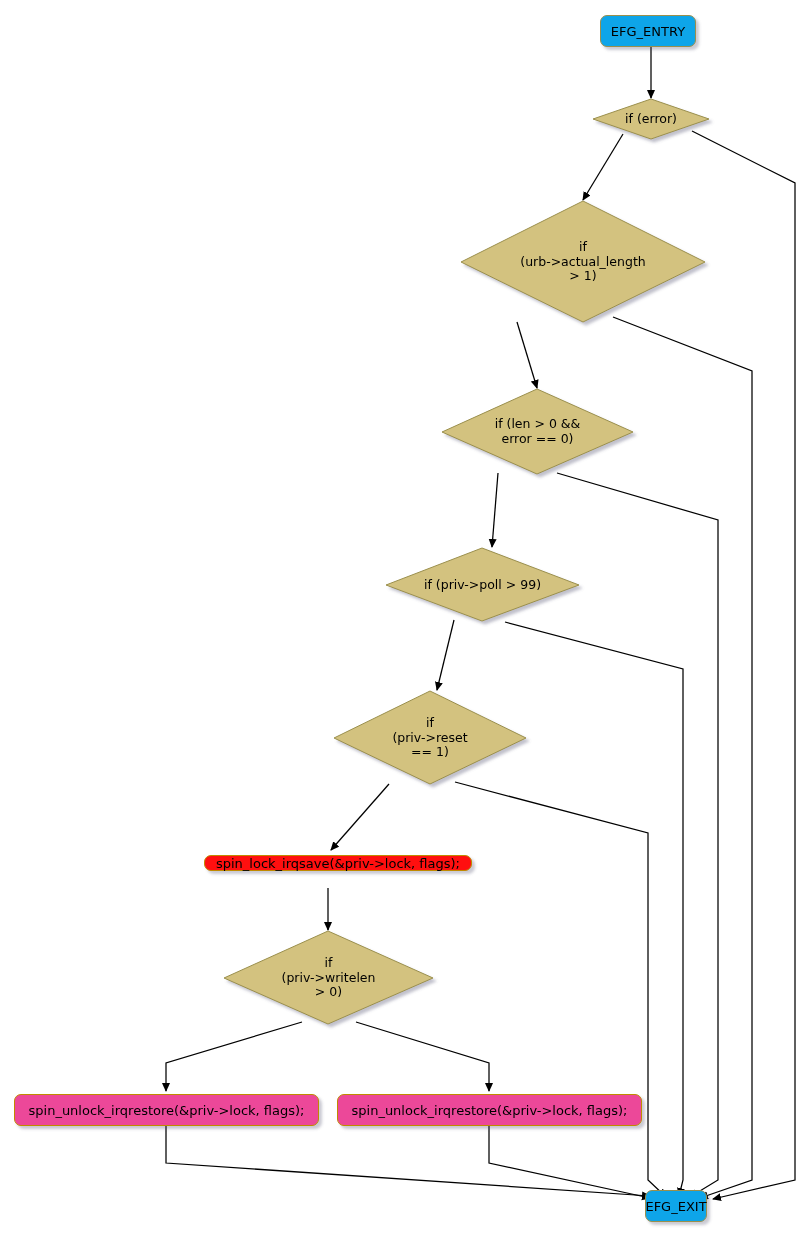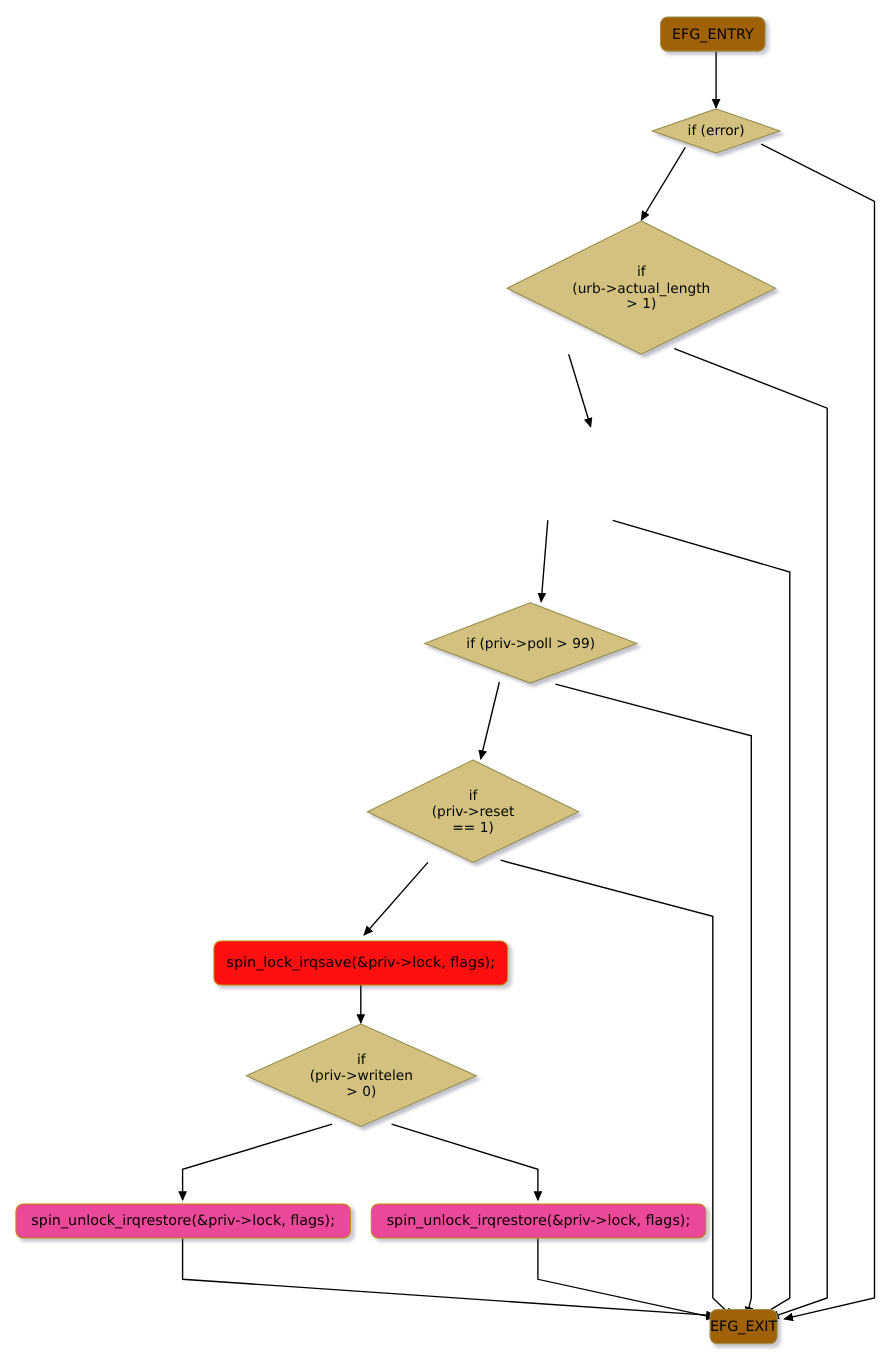--- a/index.html
+++ b/index.html
@@ -39,21 +39,21 @@
     border-radius: 7px;
     display: flex;
     align-items: center;
     justify-content: center;
     font-size: 13px;
     color: #000000;
     white-space: nowrap;
     box-shadow: 3px 3px 3px rgba(80,80,110,0.30);
   }
   .rect.terminal {
-    background: #a16207;
+    background: #0ea5e9;
     border-color: #9a8f4d;
   }
   .rect.danger {
     background: #ff0f0f;
     border-color: #c08a00;
     color: #000000;
   }
   .rect.success {
     background: #ec4899;
     border-color: #c08a00;
@@ -149,38 +149,45 @@
 
   <div class="node diamond" style="left:459px; top:200px; width:248px; height:124px;">
     <svg width="248" height="124" viewBox="0 0 248 124">
       <polygon points="124,1 246,62 124,122 2,62" fill="#d3c27f" stroke="#9a8f4d" stroke-width="1" filter="url(#nshadow)"></polygon>
     </svg>
     <div class="dlabel">if
 (urb-&gt;actual_length
 &gt; 1)</div>
   </div>
 
+  <div class="node diamond" style="left:440px; top:388px; width:195px; height:88px;">
+    <svg width="195" height="88" viewBox="0 0 195 88">
+      <polygon points="97,1 193,44 97,86 2,44" fill="#d3c27f" stroke="#9a8f4d" stroke-width="1" filter="url(#nshadow)"></polygon>
+    </svg>
+    <div class="dlabel">if (len &gt; 0 &amp;&amp;
+error == 0)</div>
+  </div>
 
   <div class="node diamond" style="left:384px; top:547px; width:197px; height:76px;text-decoration:underline;">
     <svg width="197" height="76" viewBox="0 0 197 76">
       <polygon points="98,1 195,38 98,74 2,38" fill="#d3c27f" stroke="#9a8f4d" stroke-width="1" filter="url(#nshadow)"></polygon>
     </svg>
     <div class="dlabel">if (priv-&gt;poll &gt; 99)</div>
   </div>
 
   <div class="node diamond" style="left:332px; top:690px; width:196px; height:96px;">
     <svg width="196" height="96" viewBox="0 0 196 96">
       <polygon points="98,1 194,48 98,94 2,48" fill="#d3c27f" stroke="#9a8f4d" stroke-width="1" filter="url(#nshadow)"></polygon>
     </svg>
     <div class="dlabel">if
 (priv-&gt;reset
 == 1)</div>
   </div>
 
-  <div class="node rect danger" style="left:194px; top:855px; width:268px; height:41px;">
+  <div class="node rect danger" style="left:204px; top:855px; width:268px; height:16px;">
     <span>spin_lock_irqsave(&amp;priv-&gt;lock, flags);</span>
   </div>
 
   <div class="node diamond" style="left:222px; top:930px; width:213px; height:96px;">
     <svg width="213" height="96" viewBox="0 0 213 96">
       <polygon points="106,1 211,48 106,94 2,48" fill="#d3c27f" stroke="#9a8f4d" stroke-width="1" filter="url(#nshadow)"></polygon>
     </svg>
     <div class="dlabel">if
 (priv-&gt;writelen
 &gt; 0)</div>

